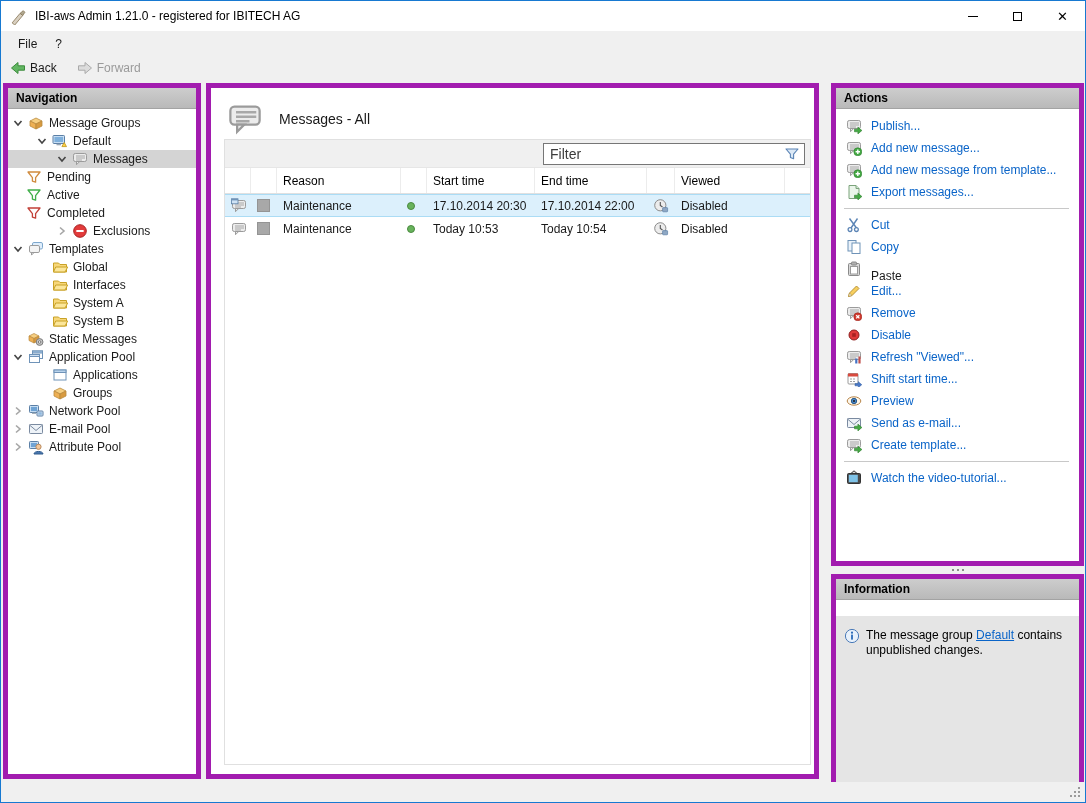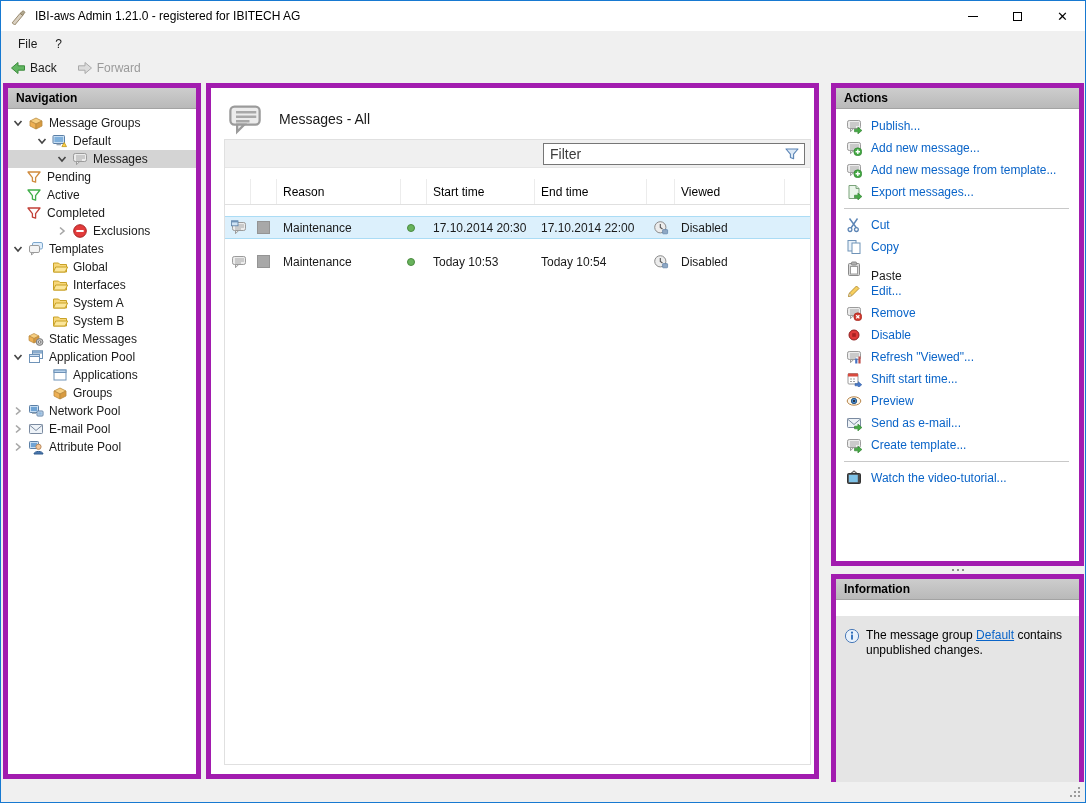--- a/index.html
+++ b/index.html
@@ -54,21 +54,21 @@
   .main-title .mt { font-size:14px; color:#1a1a1a; }
   .listbox { position:absolute; left:13px; top:51px; width:587px; height:626px;
     border:1px solid #e0e0e0; background:#fff; }
   .filterbar { height:28px; background:#f0f0f0; border-bottom:1px solid #e6e6e6;
     display:flex; justify-content:flex-end; align-items:center; padding-right:5px; }
   .filter-box { position:relative; width:262px; height:22px; }
   .filter-box input { width:100%; height:100%; border:1px solid #767676; padding:2px 24px 2px 6px;
     font-family:"Liberation Sans",sans-serif; font-size:14px; background:#fff; }
   .filter-box input::placeholder { color:#3c3c3c; opacity:1; }
   .filter-box svg { position:absolute; right:5px; top:3px; width:16px; height:16px; }
-  .grid { display:grid; grid-template-columns:26px 26px 124px 26px 108px 112px 28px 110px 1fr;margin-top:11px; }
+  .grid { display:grid; grid-template-columns:26px 26px 124px 26px 108px 112px 28px 110px 1fr; }
   .ghead { height:26px; border-bottom:1px solid #e0e0e0; }
   .ghead .hc { display:flex; align-items:center; padding-left:6px; border-right:1px solid #ececec; font-size:12px; color:#000; }
   .grow { height:23px; }
   .grow .c { display:flex; align-items:center; padding-left:6px; overflow:hidden; }
   .grow.selected { background:#dcf0fc; box-shadow:inset 0 1px 0 #abdcf5, inset 0 -1px 0 #abdcf5; }
   .c svg { width:16px; height:16px; }
   .sq { width:13px; height:13px; background:#a8a8a8; border:1px solid #949494; }
   .dot { width:8px; height:8px; border-radius:50%; background:#68b35c; border:1px solid #4a8a40; }
   
   .alist { padding-top:6px; }

